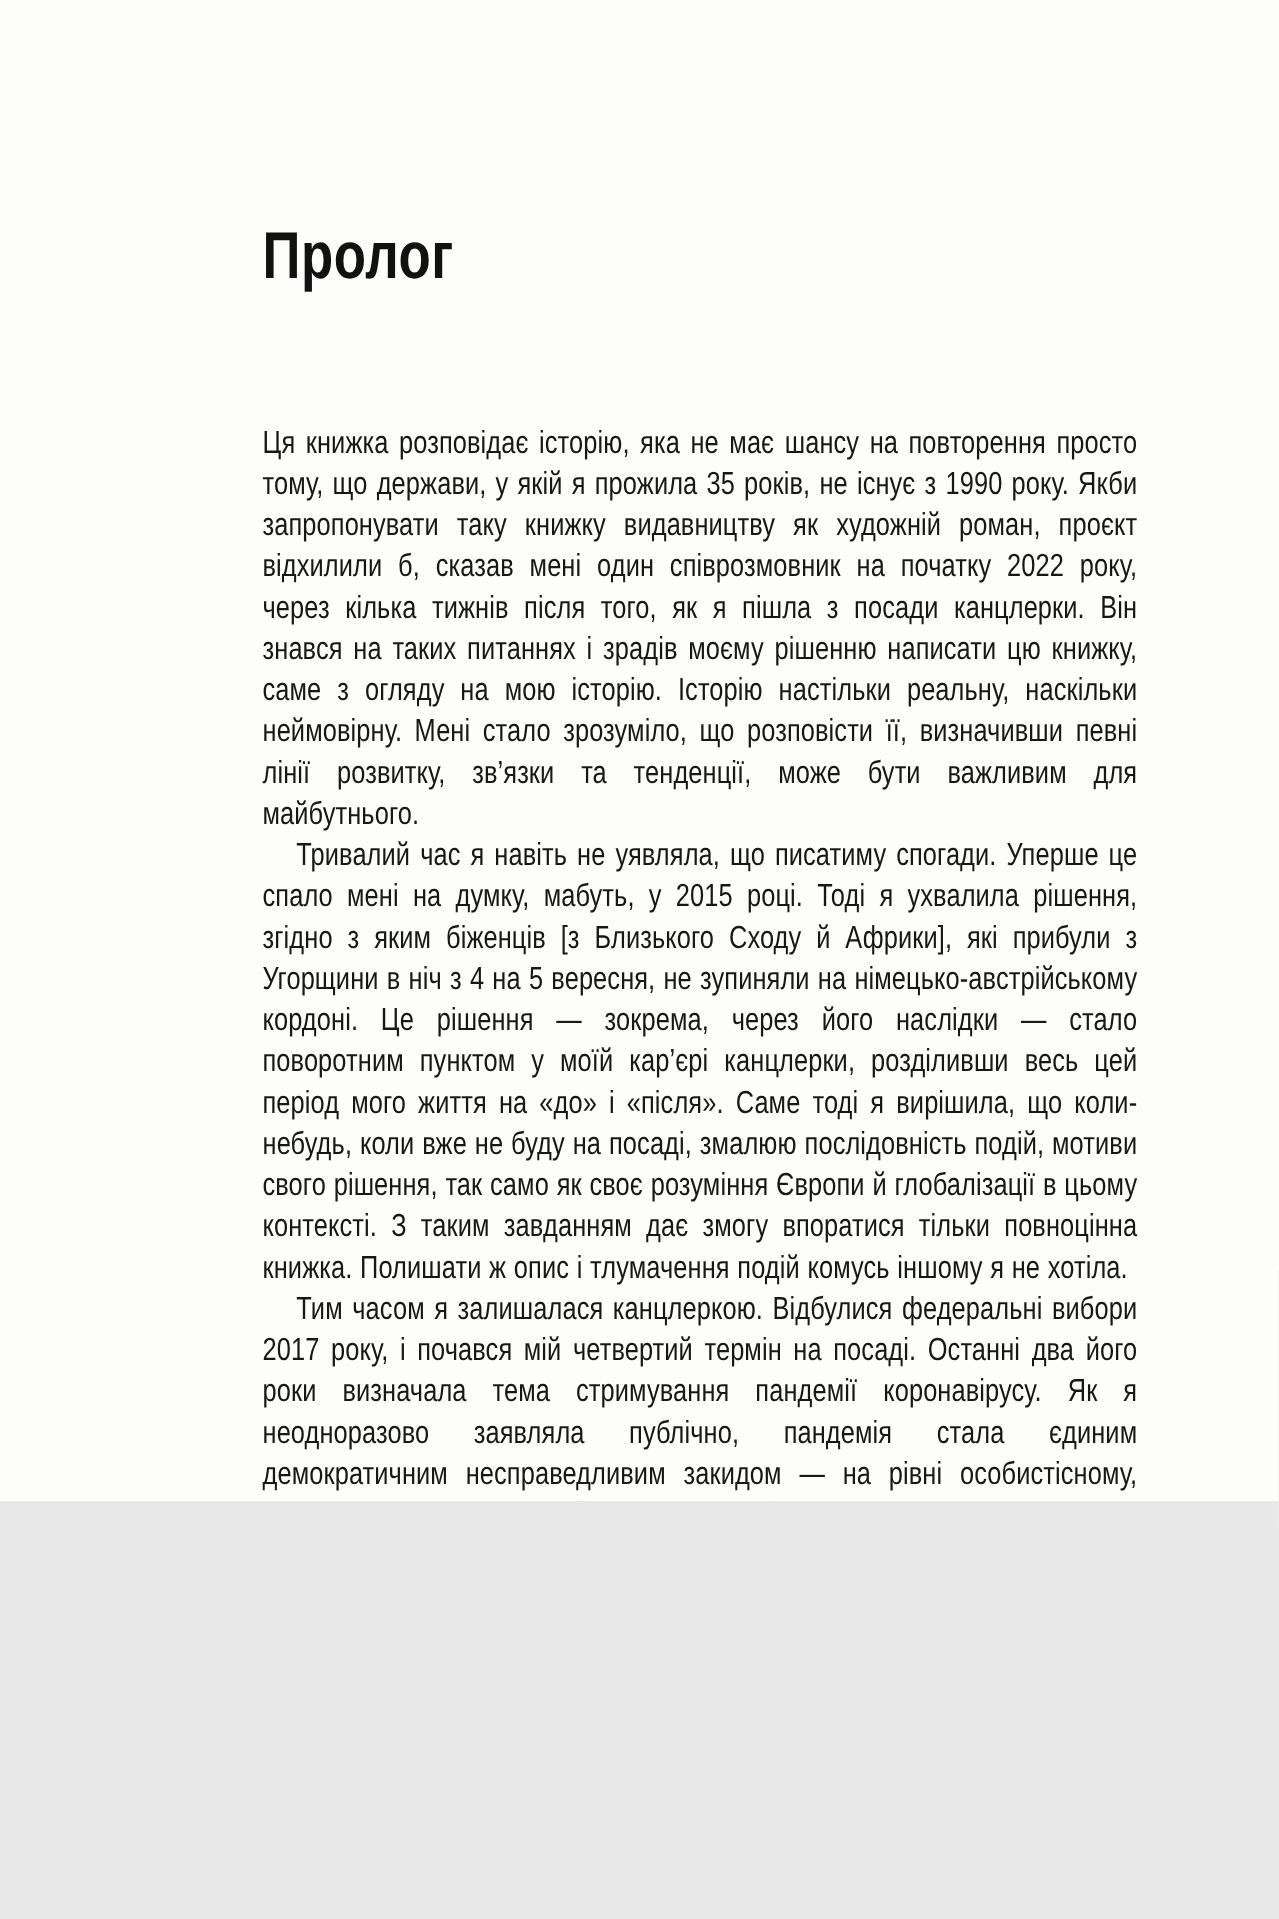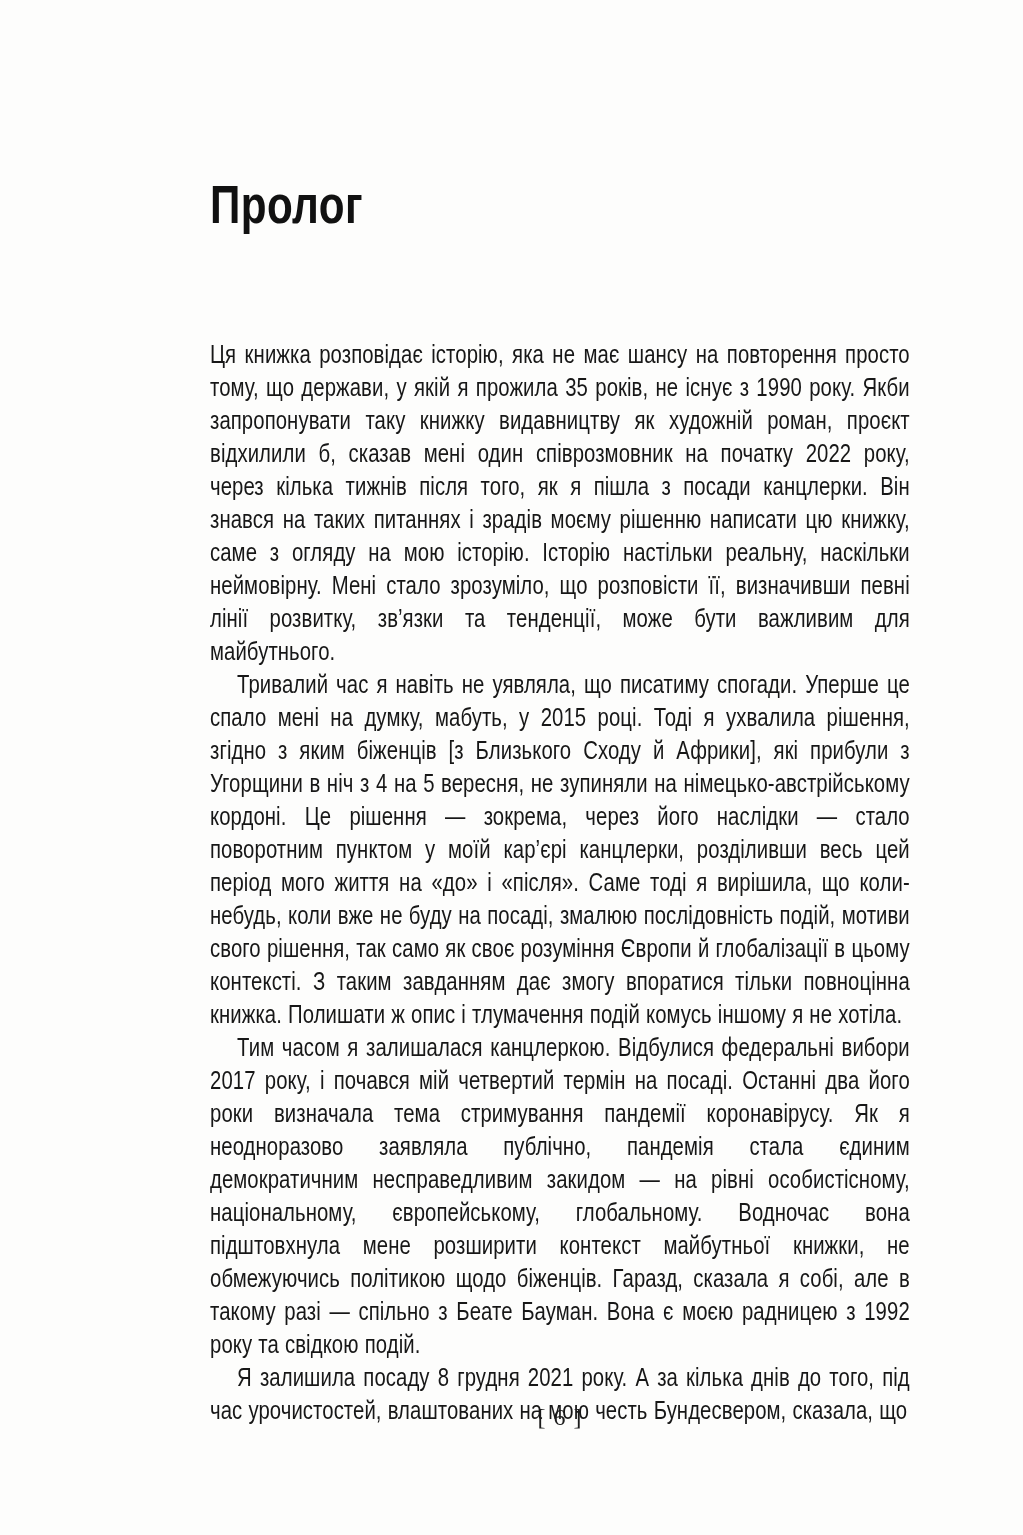--- a/index.html
+++ b/index.html
@@ -3,21 +3,21 @@
 <meta charset="utf-8">
 <style>
   html, body {
     margin: 0;
     padding: 0;
     background: #e8e8e8;
   }
   .sheet {
     position: relative;
     width: 1023px;
-    height: 1535px;
+    height: 1201px;
     background: #fdfdfc;
     color: #151515;
     overflow: hidden;
     font-family: "Liberation Sans", sans-serif;
   }
   
   .column {
     position: absolute;
     left: 210px;
     top: 0;

